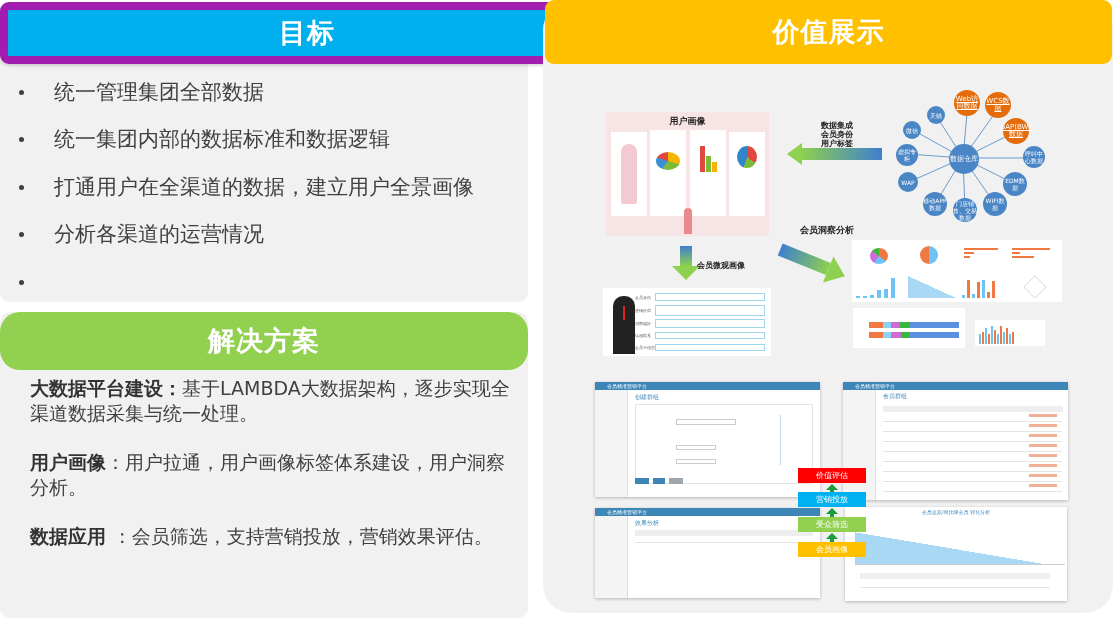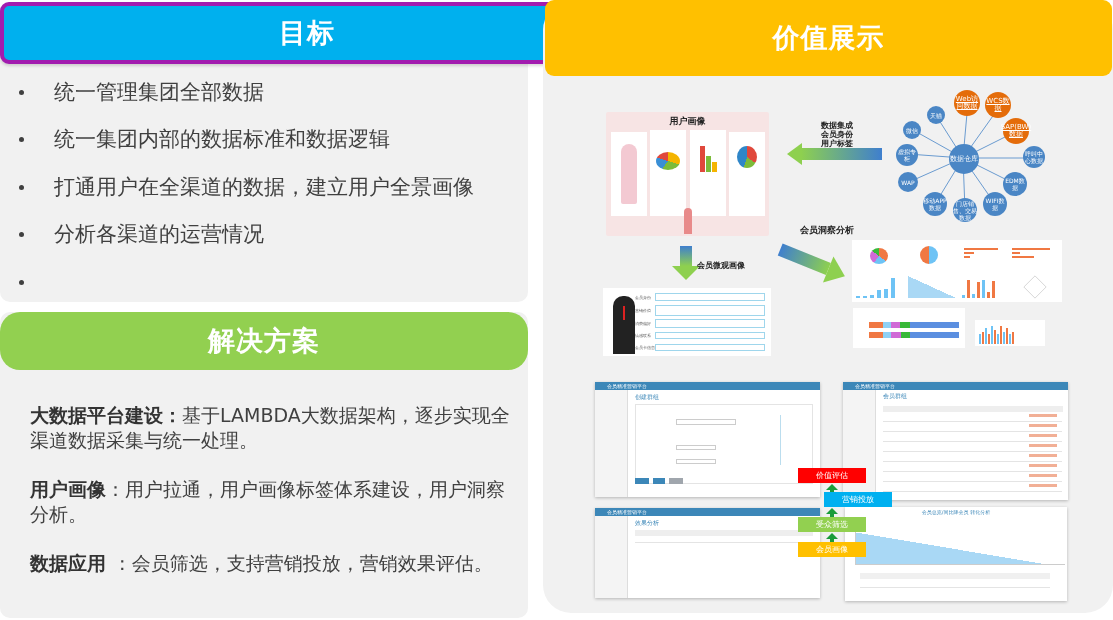--- a/index.html
+++ b/index.html
@@ -5,36 +5,36 @@
   * { box-sizing: border-box; margin: 0; padding: 0; }
   body { width: 1113px; height: 620px; background: #ffffff; position: relative; overflow: hidden;
          font-family: "DejaVu Sans", "Liberation Sans", sans-serif; color: #404040; }
 
   
   .panel { position: absolute; background: #f1f1f1; border-radius: 10px; }
   .hdr { position: absolute; border-radius: 9px; color: #fff; font-weight: bold; font-size: 27px;
          display: flex; align-items: center; justify-content: center; letter-spacing: 1px; }
   #goal-panel { left: 0; top: 2px; width: 528px; height: 300px; }
   #goal-hdr { left: 0; top: 2px; width: 614px; height: 62px; background: #00b0ee;
-              border: 4px solid #a21caf; box-shadow: 0 2px 3px rgba(0,0,0,0.15); justify-content: center; }
+              border: 8px solid #a21caf; box-shadow: 0 2px 3px rgba(0,0,0,0.15); justify-content: center; }
   .goal-list { position: absolute; left: 0; top: 68px; width: 528px; list-style: none; }
   .goal-list li { position: relative; height: 47.5px; display: flex; align-items: center;
                   font-size: 21px; color: #404040; padding-left: 54px; white-space: nowrap; }
   .goal-list li .dot { position: absolute; left: 19px; top: 50%; width: 5px; height: 5px;
                        margin-top: -2px; border-radius: 50%; background: #404040; }
 
   #sol-panel { left: 0; top: 312px; width: 528px; height: 306px; }
   #sol-hdr { left: 0; top: 312px; width: 528px; height: 58px; background: #92d050; border-radius: 20px; }
-  .sol-body { position: absolute; left: 30px; top: 403px; width: 480px; }
+  .sol-body { position: absolute; left: 30px; top: 376px; width: 480px; }
   .sol-item { font-size: 19px; line-height: 25px; color: #404040; margin-bottom: 24px; }
   .sol-item b { color: #333; }
 
   
   #value-panel { left: 543px; top: 2px; width: 570px; height: 611px; border-radius: 28px; }
-  #value-hdr { left: 545px; top: 0; width: 567px; height: 76px; background: #ffc000; }
+  #value-hdr { left: 545px; top: 0; width: 567px; height: 64px; background: #ffc000; }
 
   .card { position: absolute; background: #fff; box-shadow: 0 1px 3px rgba(0,0,0,0.25); }
   .tiny { font-size: 6px; color: #666; }
   .lbl-bold { position: absolute; font-weight: bold; font-size: 10px; color: #222; line-height: 11px; text-align: center; }
 
   
   .node { position: absolute; border-radius: 50%; color: #fff; font-size: 6px; text-align: center;
           display: flex; align-items: center; justify-content: center; line-height: 7px; }
   .node.blue { background: #4a86c5; }
   .node.orange { background: #e46c0a; font-size: 7px; text-decoration: underline; }
@@ -305,17 +305,17 @@
 <div class="card" style="left:845px;top:507px;width:222px;height:94px;">
   <div style="position:absolute;left:0;top:2px;width:222px;text-align:center;font-size:5px;color:#3c87b8;">会员总览/同比降会员 转化分析</div>
   <div style="position:absolute;left:10px;top:22px;width:210px;height:36px;border-left:1px solid #ccc;border-bottom:1px solid #ccc;
               background:linear-gradient(to top right,#a9d8f5 45%,transparent 45%);"></div>
   <div style="position:absolute;left:15px;top:66px;width:190px;height:6px;background:#f0f0f0;"></div>
   <div class="row-line" style="left:15px;width:190px;top:80px;"></div>
 </div>
 
 <div class="step" style="top:468px;background:#ff0000;">价值评估</div>
 <div class="up-arrow" style="top:484px;"></div>
-<div class="step" style="top:492px;background:#00b0f0;margin-left:26px;">营销投放</div>
+<div class="step" style="top:492px;background:#00b0f0;">营销投放</div>
 <div class="up-arrow" style="top:508px;"></div>
 <div class="step" style="top:517px;background:#92d050;">受众筛选</div>
 <div class="up-arrow" style="top:533px;"></div>
 <div class="step" style="top:542px;background:#ffc000;">会员画像</div>
 
 </body></html>

